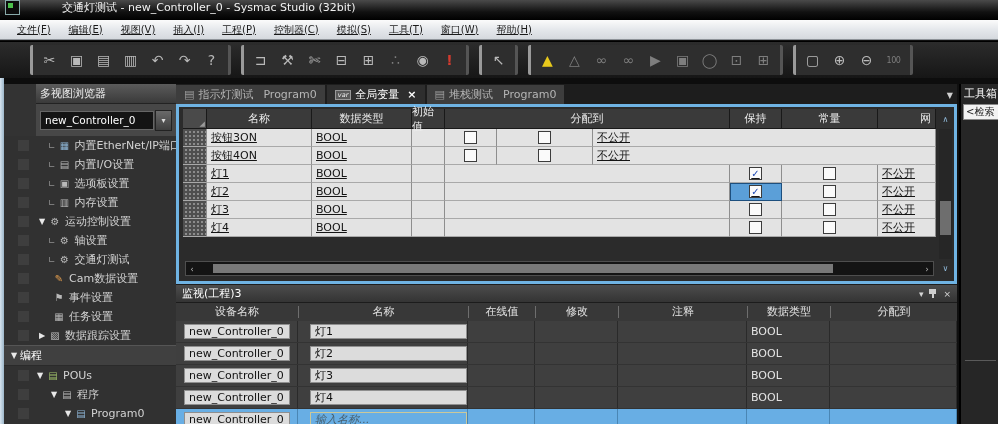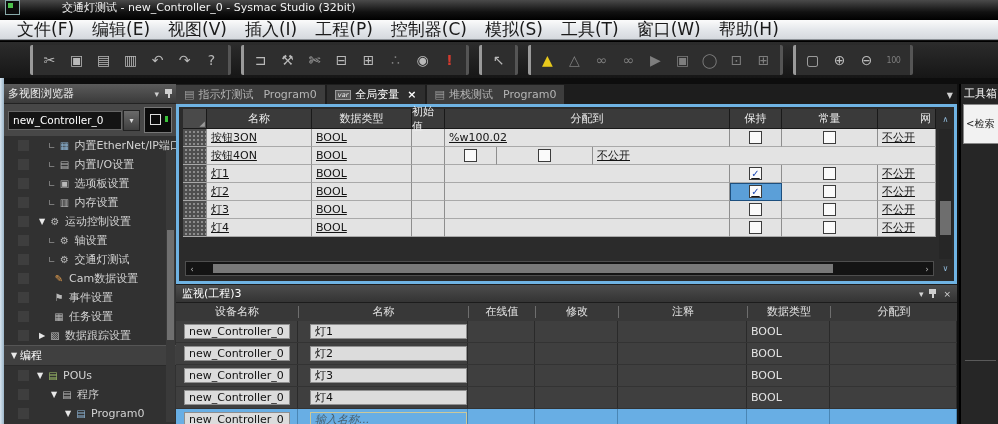--- a/index.html
+++ b/index.html
@@ -11,40 +11,40 @@
   
   .titlebar{left:0;top:0;width:998px;height:20px;background:linear-gradient(#4a4a4a,#111 60%,#000);
             display:flex;color:#fff;gap:36px;}
   .appicon{width:13px;height:13px;margin:0 6px 0 5px;background:#0c0c0c;border:1px solid #8aa;position:relative;}
   .appicon::after{content:"";position:absolute;left:2px;top:2px;width:5px;height:5px;background:#4cbf4c;}
   .wtitle{font-size:11px;color:#f2f2f2;white-space:nowrap;}
 
   
   .menubar{left:0;top:20px;width:998px;height:20px;background:linear-gradient(#fbfbfb,#e3e6ea 55%,#d5d9de);
            border-bottom:1px solid #8e9399;display:flex;align-items:center;padding-left:8px;box-sizing:border-box;}
-  .mitem{color:#1a1a1a;font-size:17px;padding:2px 9px;cursor:default;}
+  .mitem{color:#1a1a1a;font-size:10px;padding:2px 9px;cursor:default;text-decoration:underline;}
 
   
   .toolbar{left:0;top:41px;width:998px;height:37px;background:linear-gradient(#2c2c2c,#161616);
            border-top:1px solid #000;display:flex;align-items:center;padding-left:30px;box-sizing:border-box;}
   .tgroup{display:flex;align-items:center;background:#2e2e2e;border-radius:2px;padding:1px 3px;margin-right:10px;
           border-left:3px solid #9a9a9a;border-right:3px solid #555;height:28px;}
   .tbtn{width:25px;height:24px;display:flex;align-items:center;justify-content:center;color:#b9b9b9;
         font-size:14px;margin:0 1px;border-radius:2px;}
   .tbtn.dim{color:#7e7e7e;}
   .tbtn.yellow{color:#e8c91c;}
   .tbtn.red{color:#d23b2f;font-weight:bold;}
   .tbtn.tiny{font-size:8px;letter-spacing:-0.5px;}
 
   
   .leftstrip{left:0;top:78px;width:4px;height:346px;background:linear-gradient(90deg,#d7e4ef,#9db7ca);}
   .gapline{left:0;top:78px;width:998px;height:6px;background:#0d0d0d;}
 
   
-  .sidebar{left:4px;top:84px;width:172px;height:340px;background:#333;overflow:hidden;}
+  .sidebar{left:4px;top:84px;width:172px;height:340px;background:#333;overflow:hidden;padding-left:32px;}
   .sbheader{height:19px;background:linear-gradient(#5b5b5b,#3a3a3a);display:flex;align-items:center;
             color:#efefef;padding:0 4px;border-bottom:1px solid #222;}
   .sbheader .t{flex:1;font-size:11px;}
   .sbh-ic{color:#cfcfcf;font-size:9px;margin-left:5px;}
   .ctrlrow{height:32px;background:#474747;display:flex;align-items:center;padding:0 4px;border-bottom:1px solid #262626;}
   .ctrlsel{width:104px;height:17px;background:#141414;border:1px solid #666;color:#fff;font-size:10.5px;
            display:flex;align-items:center;padding:0 4px;}
   .ctrlbtn{width:15px;height:19px;background:linear-gradient(#6a6a6a,#3f3f3f);border:1px solid #222;color:#ddd;
            font-size:8px;display:flex;align-items:center;justify-content:center;margin-left:1px;}
   .chip{margin-left:auto;width:26px;height:24px;background:#0b0b0b;border:1px solid #777;position:relative;}
@@ -130,21 +130,21 @@
   .w0{width:122px;} .w1{width:170px;} .w2{width:67px;} .w3{width:83px;} .w4{width:129px;} .w5{width:83px;} .w6{flex:1;}
   .selrow{background:#68aee4 !important;}
   .selrow .wcell{border-right:1px solid #4a86b4;}
   .phbox{width:205px;margin-left:12px;height:15px;border:1px solid #cbc89a;color:#47606f;font-style:italic;
          display:flex;align-items:center;padding:0 4px;font-size:11px;box-sizing:border-box;}
 
   
   .rpanel{left:959px;top:84px;width:39px;height:340px;background:#262626;border-left:2px solid #000;overflow:hidden;}
   .rptitle{height:16px;color:#fff;font-size:11px;padding:2px 0 0 3px;white-space:nowrap;}
   .rsearch{margin:2px 1px 0 2px;height:14px;background:#f2f2f2;border:1px solid #888;color:#222;
-           font-size:10px;display:flex;align-items:center;padding:12px 2px;white-space:nowrap;overflow:hidden;}
+           font-size:10px;display:flex;align-items:center;padding:0 2px;white-space:nowrap;overflow:hidden;}
   .rdivider{position:absolute;left:4px;right:4px;top:276px;border-top:1px solid #5a5a5a;}
 
   .pin{display:inline-block;width:7px;height:9px;position:relative;margin-left:6px;}
   .pin::before{content:"";position:absolute;left:0;top:0;width:7px;height:5px;background:#cfcfcf;}
   .pin::after{content:"";position:absolute;left:2.5px;top:5px;width:2px;height:4px;background:#cfcfcf;}
 </style>
 </head>
 <body>
 
 <div class="abs titlebar">
@@ -346,21 +346,20 @@
         <div class="vc c4">分配到</div>
         <div class="vc c5">保持</div>
         <div class="vc c6">常量</div>
         <div class="vc c7">网</div>
       </div>
       <div class="vr">
         <div class="vc c0 handle"></div>
         <div class="vc c1">按钮3ON</div>
         <div class="vc c2">BOOL</div>
         <div class="vc c3"></div>
-        <div class="vc c4">%w100.02</div>
         <div class="vc c5 ckc">
             <span class="cb"></span>
           </div>
         <div class="vc c6 ckc">
             <span class="cb"></span>
           </div>
         <div class="vc c7">不公开</div>
       </div>
       <div class="vr">
         <div class="vc c0 handle"></div>

